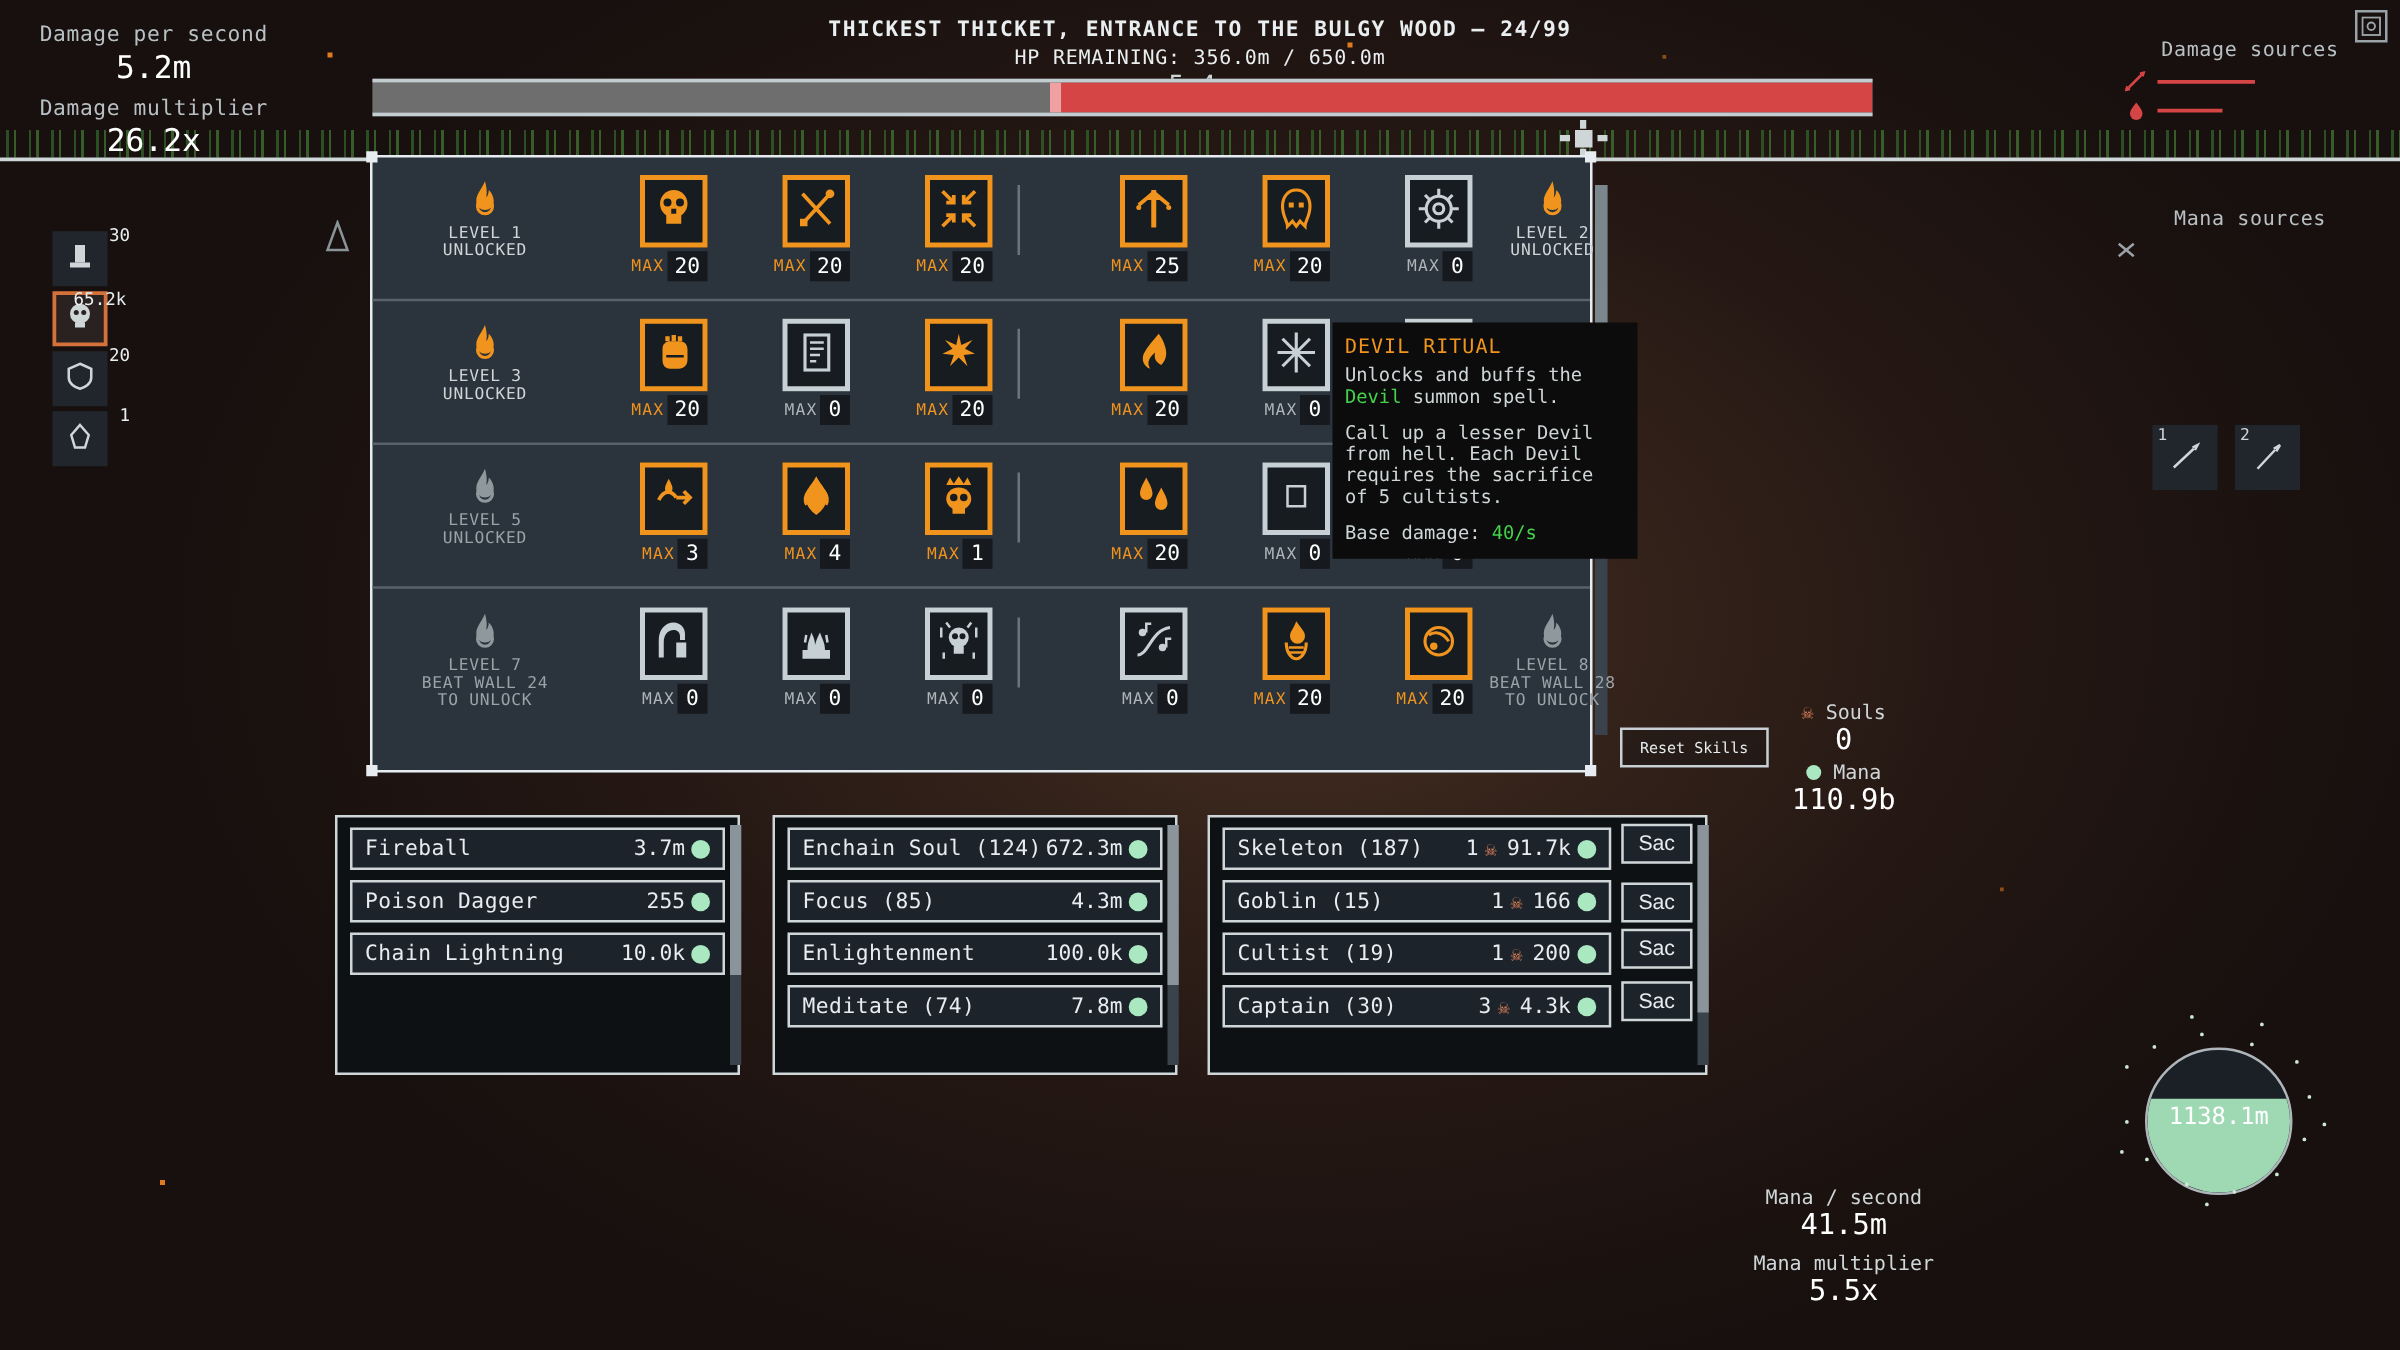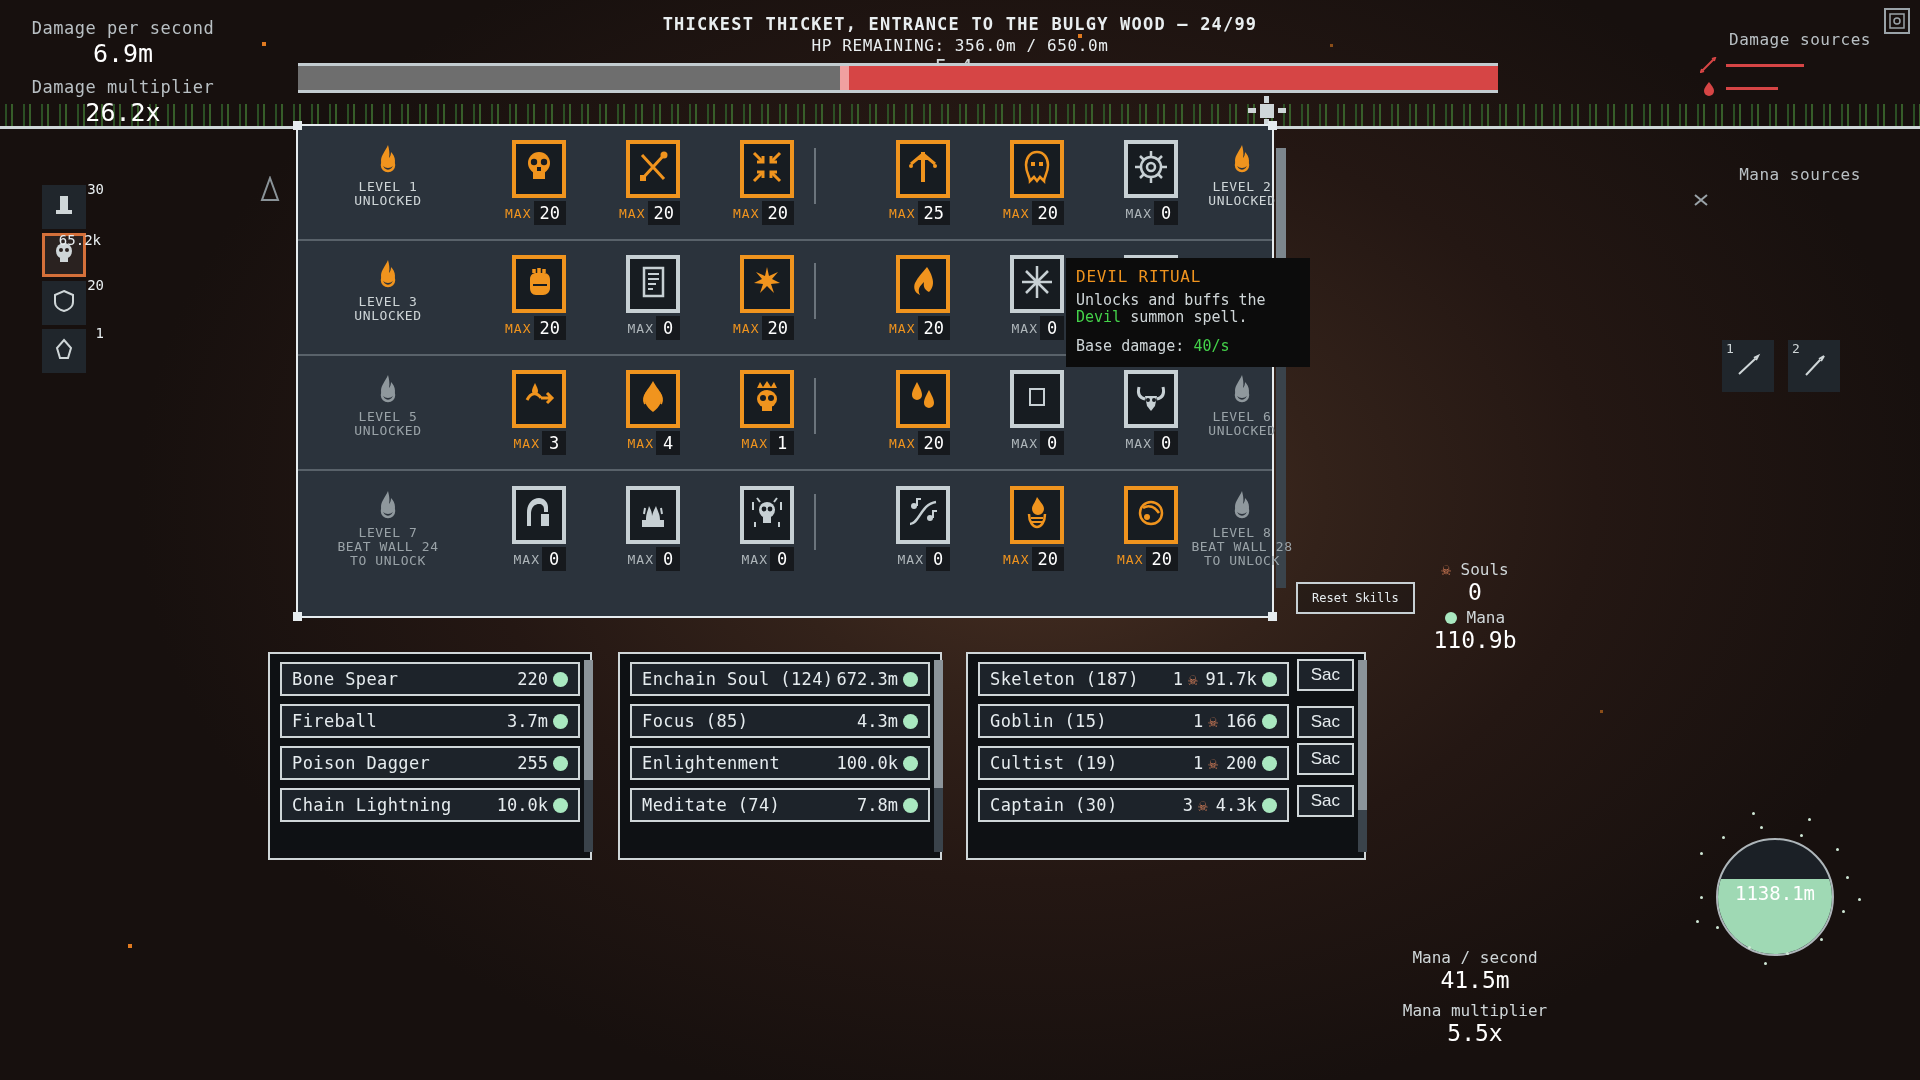--- a/index.html
+++ b/index.html
@@ -188,21 +188,21 @@
 
   <div class="corner-btn">
     <svg width="16" height="16" viewBox="0 0 16 16">
         <rect x="1" y="1" width="14" height="14" fill="none" stroke="#9aa3a8" stroke-width="1.5"></rect>
         <circle cx="8" cy="8" r="3" fill="none" stroke="#9aa3a8" stroke-width="1.5"></circle>
       </svg>
   </div>
 
   <div class="tl-stats">
     <div class="stat-label">Damage per second</div>
-    <div class="stat-value">6.9m</div>
+    <div class="stat-value">5.2m</div>
     <div class="stat-label">Damage multiplier</div>
     <div class="stat-value">26.2x</div>
   </div>
 
   <div class="boss-wrap">
     <div class="boss-title">THICKEST THICKET, ENTRANCE TO THE BULGY WOOD – 24/99</div>
     <div class="boss-hp-text">HP REMAINING: 356.0m / 650.0m</div>
     <div class="boss-dmg-text">5.4m</div>
   </div>
   <div class="hp-bar-outer">
@@ -733,34 +733,30 @@
           </div>
         </div>
       </div>
   </div>
 
   <div class="tooltip">
     <div class="tt-title">DEVIL RITUAL</div>
     <div class="tt-p">
       <span>Unlocks and buffs the </span><span class="tt-green">Devil</span><span> summon spell.</span>
     </div>
+    <div class="tt-p">Call up a lesser Devil from hell. Each Devil requires the sacrifice of 5 cultists.</div>
     <div class="tt-p">
       <span>Base damage: </span><span class="tt-green">40/s</span>
     </div>
   </div>
 
   <div class="reset-btn">Reset Skills</div>
 
   <div class="list-panel" style="left:268px;top:652px;width:324px;height:208px">
     <div id="spellRows">
-        <div class="list-row">
-          <span class="lr-name">Bone Spear</span>
-          <span class="lr-val">220</span>
-          <span class="orb"></span>
-        </div>
         <div class="list-row">
           <span class="lr-name">Fireball</span>
           <span class="lr-val">3.7m</span>
           <span class="orb"></span>
         </div>
         <div class="list-row">
           <span class="lr-name">Poison Dagger</span>
           <span class="lr-val">255</span>
           <span class="orb"></span>
         </div>

